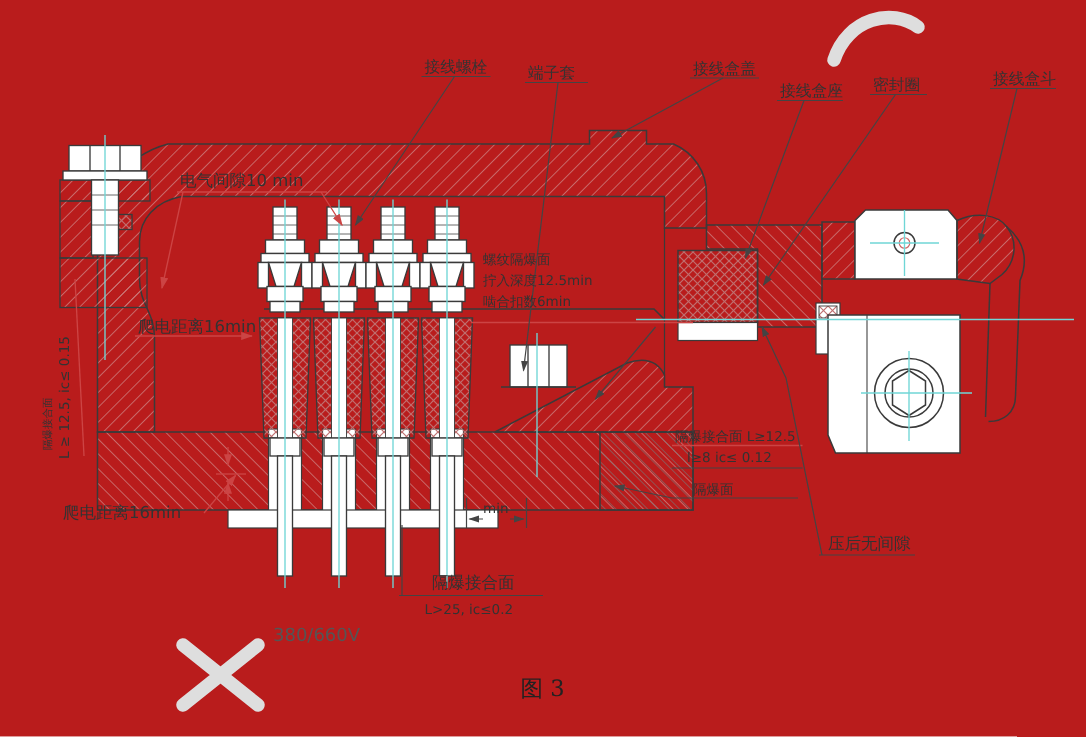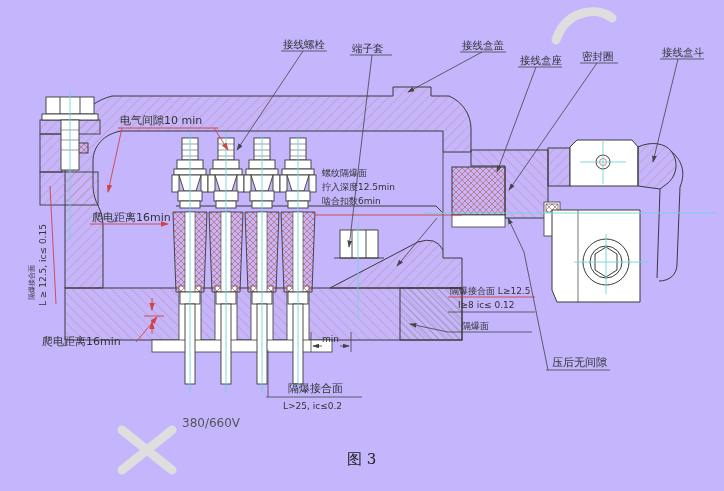--- a/index.html
+++ b/index.html
@@ -1,16 +1,16 @@
 <!DOCTYPE html>
 <html><head>
 <meta charset="utf-8">
 <style>
   html,body{margin:0;padding:0;background:#fff;}
-  #stage{position:relative;width:724px;height:491px;background:#c4b5fd;overflow:hidden;
+  #stage{position:relative;width:724px;height:491px;background:#b91c1c;overflow:hidden;
          font-family:"DejaVu Sans","Liberation Sans",sans-serif;}
   svg{display:block;}
   text{fill:#333;font-family:"DejaVu Sans","Liberation Sans",sans-serif;}
   .lbl{font-size:10.5px;}
   .dim{font-size:11px;}
   .sm{font-size:9px;}
   .caption{font-size:15px;font-family:"DejaVu Serif","Liberation Serif",serif;fill:#222;}
   .volt{font-size:12px;fill:#555;}
 </style>
 </head>

